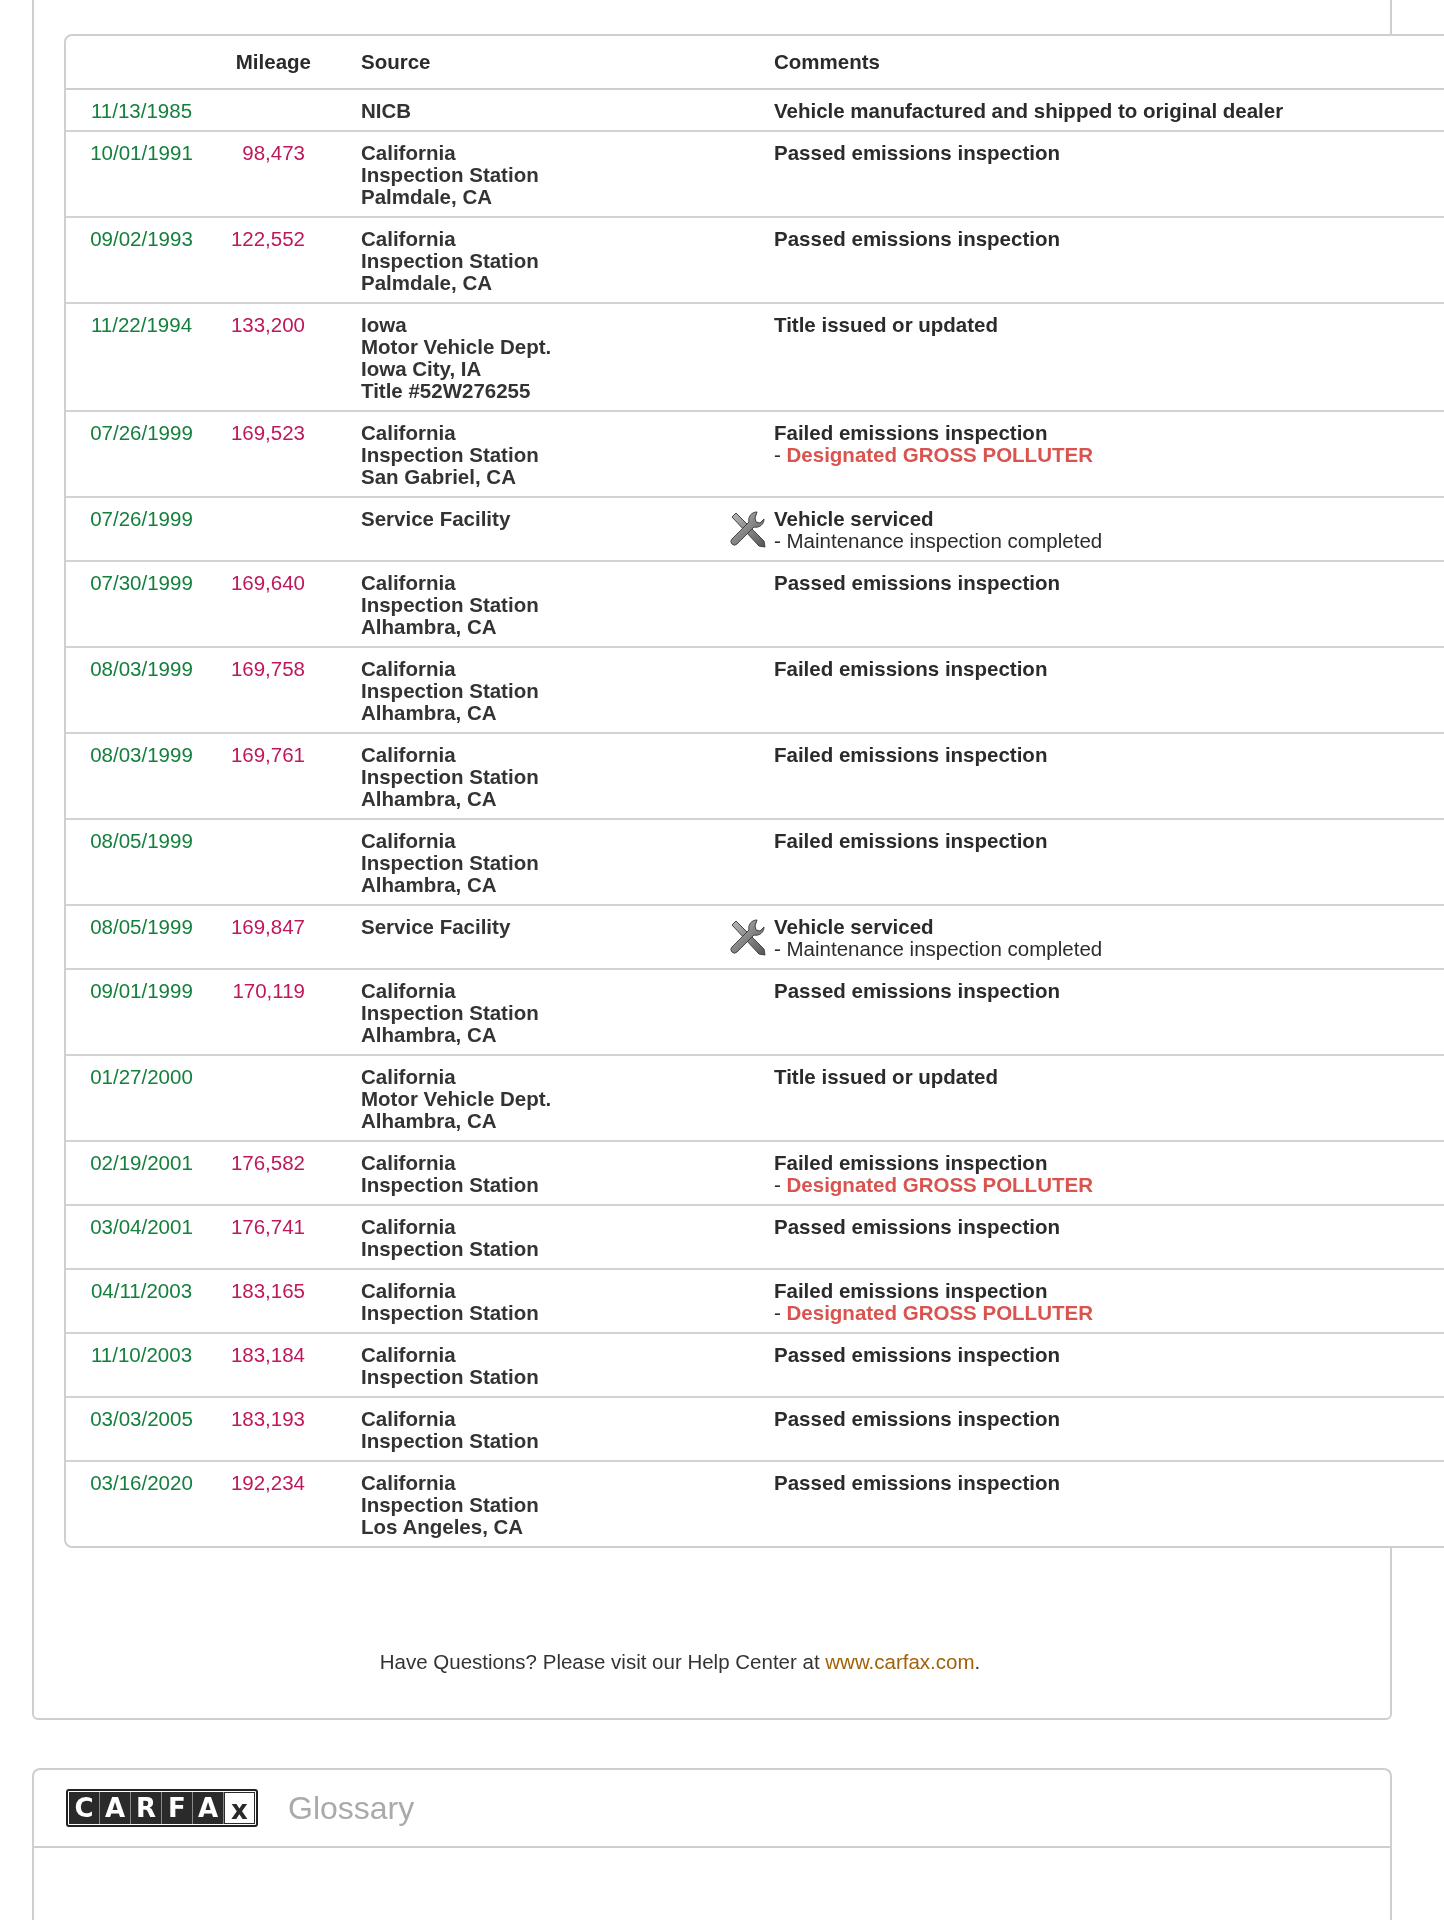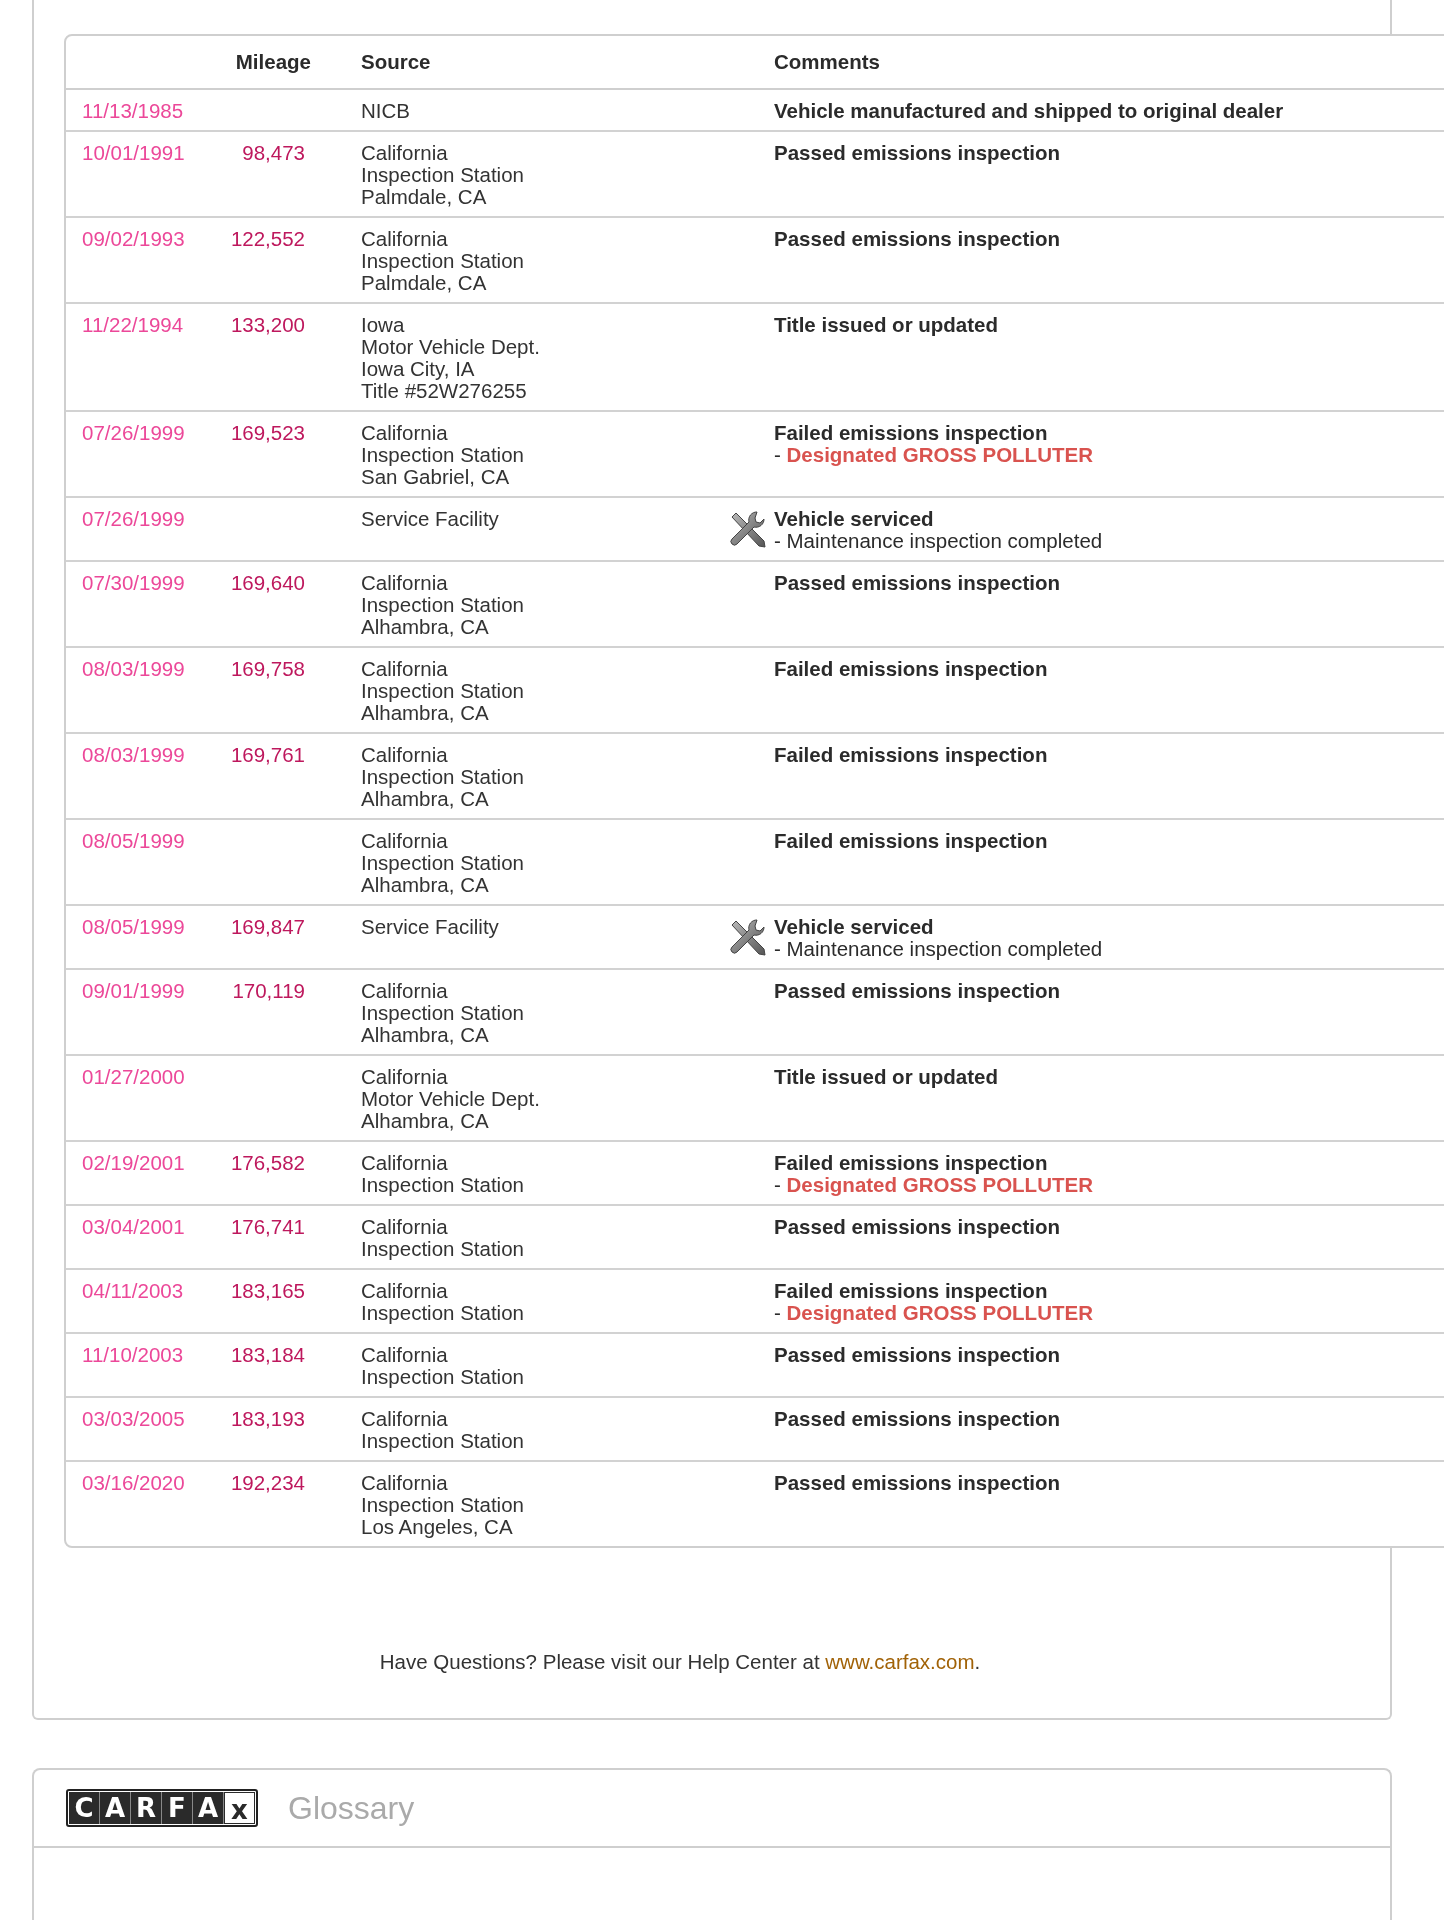--- a/index.html
+++ b/index.html
@@ -57,24 +57,24 @@
     border-bottom: 2px solid #cfcfcf;
     font-size: 20.5px;
   }
   table.history th.miles-h { text-align: right; padding-right: 10px; }
   table.history td {
     vertical-align: top;
     padding: 10px 0 8px 0;
     border-bottom: 2px solid #d2d2d2;
   }
   table.history tr:last-child td { border-bottom: none; }
-  td.date { padding-left: 16px !important; color: #ec4899; }
+  td.date { padding-left: 16px !important; color: #15803d; text-align: center; }
   td.miles { text-align: right; padding-right: 16px !important; color: #be185d; margin-top: 48px; }
   td.source { padding-left: 40px !important; color: #333; }
-  td.source .line { display: block; }
+  td.source .line { display: block; font-weight: bold; }
   td.icon-cell { position: relative; }
   td.comments { color: #2b2b2b; }
   .c-title { font-weight: 700; display: block; }
   .c-detail { display: block; font-weight: 400; }
   .c-detail .danger { color: #d9534f; font-weight: 700; }
   .wrench-icon {
     position: absolute;
     right: 4px;
     top: 10px;
     width: 44px;

